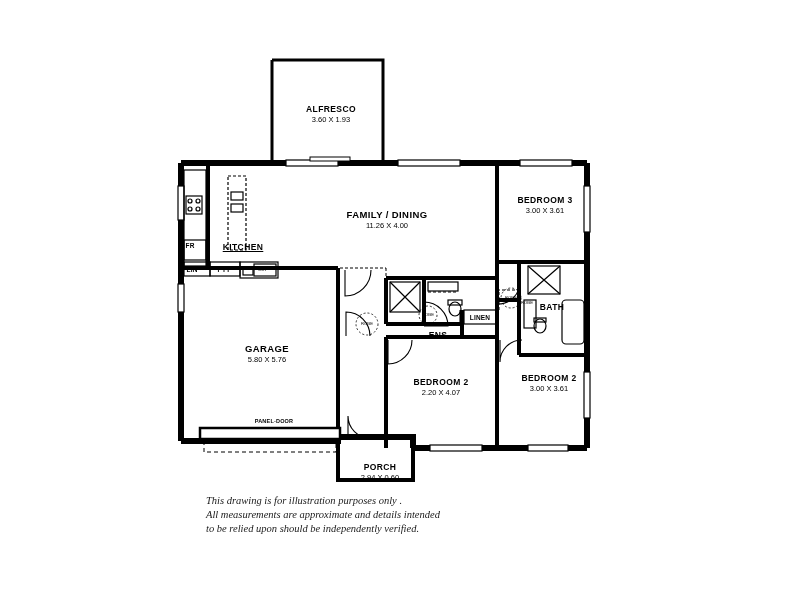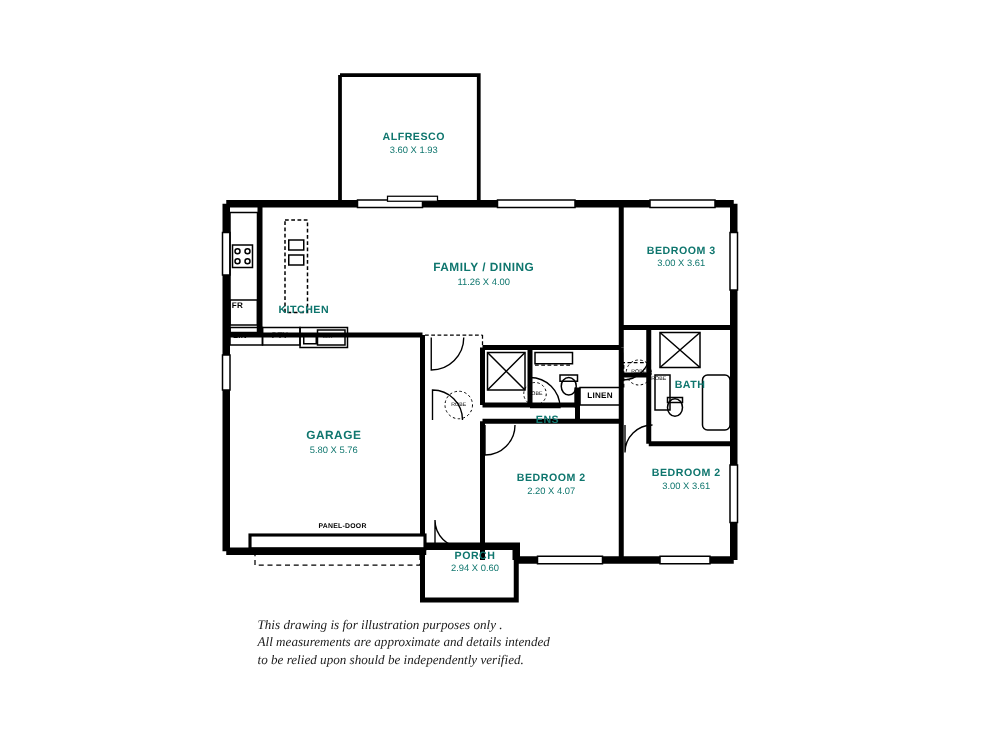--- a/index.html
+++ b/index.html
@@ -16,21 +16,21 @@
   }
   #plan {
     position: absolute;
     left: 0; top: 0;
     width: 800px;
     height: 600px;
   }
   .room-label {
     position: absolute;
     text-align: center;
-    color: #0f766e;
+    color: #000000;
     line-height: 1.25;
     white-space: nowrap;
   }
   .room-name {
     font-weight: bold;
     letter-spacing: 0.4px;
   }
   .room-dims {
     font-weight: normal;
   }
@@ -227,21 +227,21 @@
 <div class="room-label" style="left:331px; top:104px; transform:translate(-50%,0);">
   <div class="room-name sz-mid">ALFRESCO</div>
   <div class="room-dims sz-sm">3.60 X 1.93</div>
 </div>
 
 <div class="room-label" style="left:387px; top:209px; transform:translate(-50%,0);">
   <div class="room-name sz-big">FAMILY / DINING</div>
   <div class="room-dims sz-sm">11.26 X 4.00</div>
 </div>
 
-<div class="room-label" style="left:243px; top:242px; transform:translate(-50%,0);">
+<div class="room-label" style="left:243px; top:242px; transform:translate(-50%,0);text-decoration:underline;">
   <div class="room-name sz-mid">KITCHEN</div>
 </div>
 
 <div class="room-label" style="left:267px; top:343px; transform:translate(-50%,0);">
   <div class="room-name sz-big">GARAGE</div>
   <div class="room-dims sz-sm">5.80 X 5.76</div>
 </div>
 
 <div class="room-label" style="left:441px; top:377px; transform:translate(-50%,0);">
   <div class="room-name sz-mid">BEDROOM 2</div>
@@ -259,21 +259,21 @@
 </div>
 
 <div class="room-label" style="left:552px; top:302px; transform:translate(-50%,0);">
   <div class="room-name sz-mid">BATH</div>
 </div>
 
 <div class="room-label" style="left:438px; top:295px; transform:translate(-50%,0);margin-top:35px;">
   <div class="room-name sz-mid">ENS</div>
 </div>
 
-<div class="room-label" style="left:380px; top:439px; transform:translate(-50%,0);">
+<div class="room-label" style="left:380px; top:462px; transform:translate(-50%,0);">
   <div class="room-name sz-mid">PORCH</div>
   <div class="room-dims sz-sm">2.94 X 0.60</div>
 </div>
 
 <div class="tiny-label" style="left:190px; top:245px; transform:translate(-50%,-50%);">FR</div>
 <div class="tiny-label" style="left:192px; top:269px; transform:translate(-50%,-50%);">LIN</div>
 <div class="tiny-label" style="left:224px; top:269px; transform:translate(-50%,-50%);">PTY</div>
 <div class="tiny-label" style="left:480px; top:317px; transform:translate(-50%,-50%);">LINEN</div>
 <div class="tiny-label" style="left:274px; top:421px; transform:translate(-50%,-50%); font-size:5.5px;">PANEL-DOOR</div>
 

